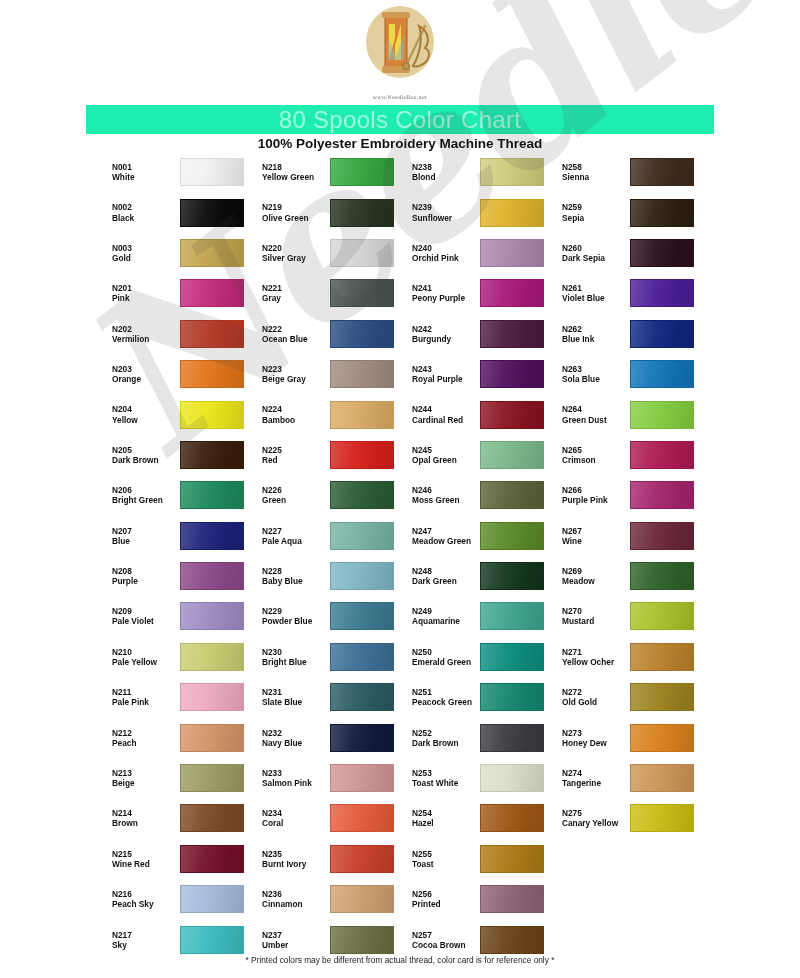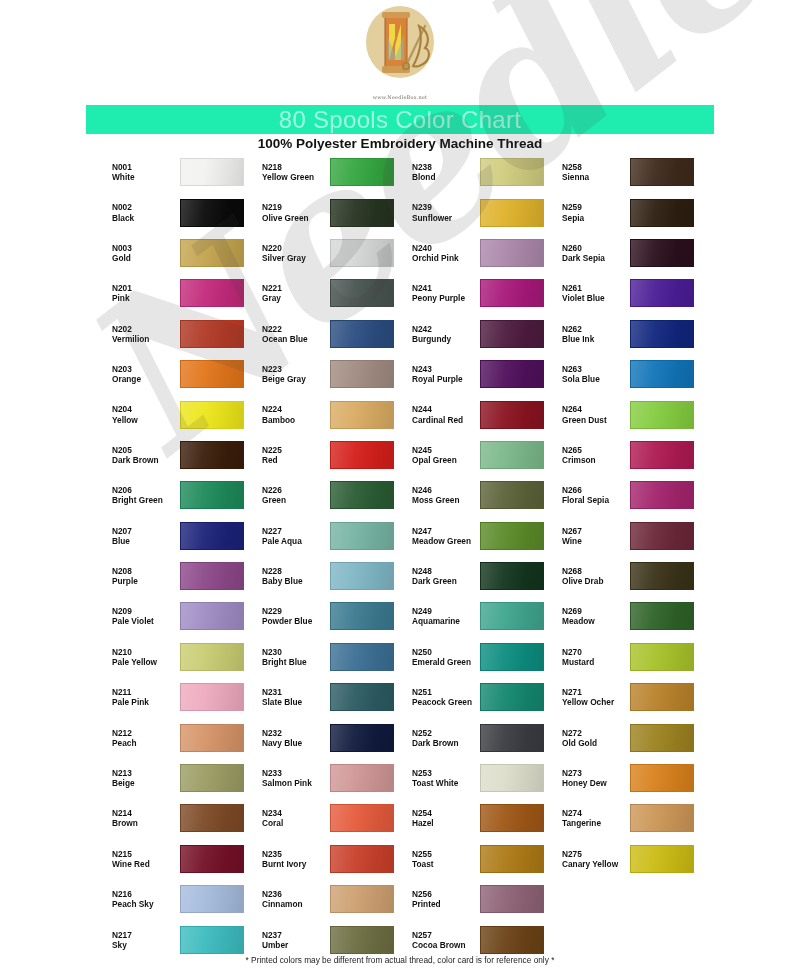--- a/index.html
+++ b/index.html
@@ -771,41 +771,32 @@
               <span class="code">N265</span>
               <span class="cname">Crimson</span>
             </div>
             <div class="swatch" style="background-color: rgb(174, 26, 82);">
               <div class="sheen"></div>
             </div>
           </div>
           <div class="row">
             <div class="labels">
               <span class="code">N266</span>
-              <span class="cname">Floral Sepia</span>
+              <span class="cname">Purple Pink</span>
             </div>
             <div class="swatch" style="background-color: rgb(164, 36, 108);">
               <div class="sheen"></div>
             </div>
           </div>
           <div class="row">
             <div class="labels">
               <span class="code">N267</span>
               <span class="cname">Wine</span>
             </div>
             <div class="swatch" style="background-color: rgb(107, 39, 56);">
-              <div class="sheen"></div>
-            </div>
-          </div>
-          <div class="row">
-            <div class="labels">
-              <span class="code">N268</span>
-              <span class="cname">Olive Drab</span>
-            </div>
-            <div class="swatch" style="background-color: rgb(58, 50, 24);">
               <div class="sheen"></div>
             </div>
           </div>
           <div class="row">
             <div class="labels">
               <span class="code">N269</span>
               <span class="cname">Meadow</span>
             </div>
             <div class="swatch" style="background-color: rgb(46, 98, 40);">
               <div class="sheen"></div>

